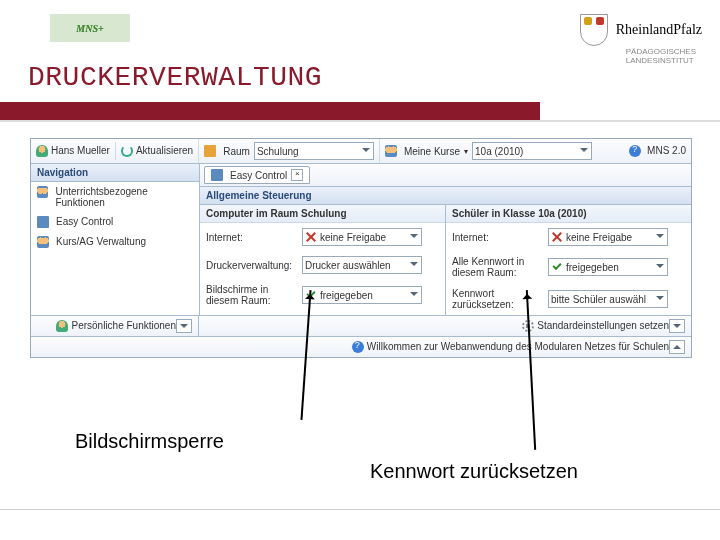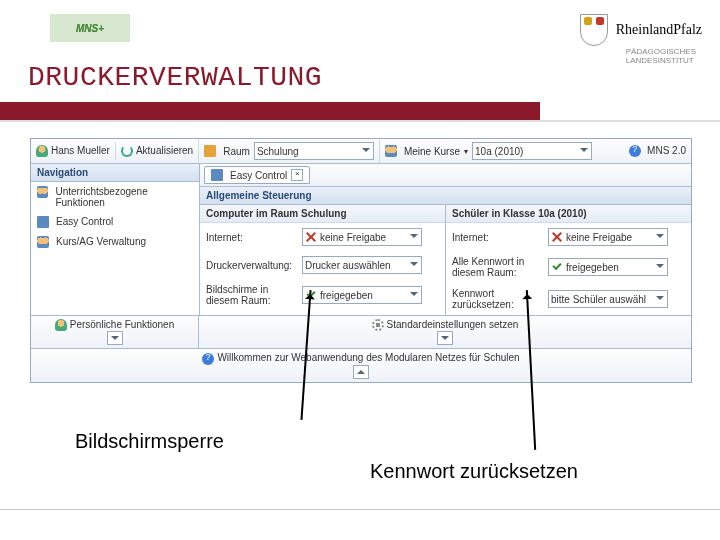--- a/index.html
+++ b/index.html
@@ -1,16 +1,16 @@
 <!DOCTYPE html>
 <html><head>
 <meta charset="utf-8">
 <style>
   body { margin:0; font-family: Arial, sans-serif; background:#fff; width:720px; height:540px; position:relative; overflow:hidden;}
-  .logo-mns { position:absolute; left:50px; top:14px; width:80px; height:28px; background:#d8e8d0; display:flex; align-items:center; justify-content:center; font-size:10px; font-weight:bold; color:#2a6e2a;}
+  .logo-mns { position:absolute; left:50px; top:14px; width:80px; height:28px; background:#d8e8d0; display:flex; align-items:center; justify-content:center; font-size:10px; font-weight:bold; color:#2a6e2a;font-family:Liberation Serif, serif;}
   .logo-mns span { background:linear-gradient(#6ab04c,#3a7a2a); -webkit-background-clip:text; color:#4a8a3a; font-style:italic;}
   .rp-logo { position:absolute; right:18px; top:14px; display:flex; align-items:center; gap:8px;}
   .rp-shield { width:26px; height:30px; background:#fff; border:1px solid #999; border-radius:0 0 14px 14px; position:relative;}
   .rp-shield::before{content:""; position:absolute; top:2px; left:3px; width:8px; height:8px; background:#d4a017; border-radius:2px;}
   .rp-shield::after{content:""; position:absolute; top:2px; right:3px; width:8px; height:8px; background:#c0392b; border-radius:2px;}
   .rp-text { font-size:14px; font-family: "Times New Roman", serif; }
   .rp-sub { position:absolute; right:24px; top:48px; font-size:8px; color:#888; line-height:1.1; text-align:left;}
   .title { position:absolute; left:28px; top:62px; font-size:28px; color:#8a1a2b; font-family:Liberation Mono, monospace; letter-spacing:0.5px;}
   .bar { position:absolute; left:0; top:102px; width:540px; height:18px; background:#8a1a2b;}
   .bar-light { position:absolute; left:0; top:120px; width:720px; height:2px; background:#ddd;}
@@ -45,21 +45,21 @@
   .tab{ border:1px solid #9ab; background:#fff; padding:2px 6px; display:flex; align-items:center; gap:4px; border-radius:2px 2px 0 0;}
   .tab .close{ width:10px; height:10px; border:1px solid #9ab; font-size:8px; text-align:center; line-height:8px; cursor:pointer;}
   .sub-hd{ background:linear-gradient(#eaf0fa,#d4e0f0); padding:3px 6px; font-weight:bold; color:#2a4a7a; border-bottom:1px solid #a8bccf;}
   .cols{ display:flex;}
   .col{ flex:1; border-right:1px solid #a8bccf;}
   .col:last-child{border-right:none;}
   .col-hd{ background:linear-gradient(#f4f7fc,#e4ecf6); padding:3px 6px; font-weight:bold; border-bottom:1px solid #cdd9e8;}
   .field{ display:flex; align-items:center; padding:5px 6px; gap:6px;}
   .field .lbl{ width:90px;}
   .spacer{ height:40px;}
-  .foot-row{ border-top:1px solid #a8bccf; background:linear-gradient(#fdfdff,#eef2f8); display:flex; align-items:center; justify-content:flex-end; padding:3px 6px;flex-direction:column;}
+  .foot-row{ border-top:1px solid #a8bccf; background:linear-gradient(#fdfdff,#eef2f8); display:flex; align-items:center; justify-content:flex-end; padding:3px 6px;}
   .chev{ width:14px; height:12px; border:1px solid #9ab; background:#fff; position:relative; cursor:pointer;}
   .chev::after{content:""; position:absolute; left:3px; top:4px; border:4px solid transparent;}
   .chev.down::after{border-top-color:#567; top:4px;}
   .chev.up::after{border-bottom-color:#567; top:0px;}
   
   .arrow { position:absolute; width:2px; background:#000;}
   .arrow::before{content:""; position:absolute; top:-1px; left:-4px; border:5px solid transparent; border-bottom-color:#000;}
   .arr1{ left:305px; top:290px; height:130px; transform:rotate(4deg);}
   .arr2{ left:530px; top:290px; height:160px; transform:rotate(-3deg);}
   

